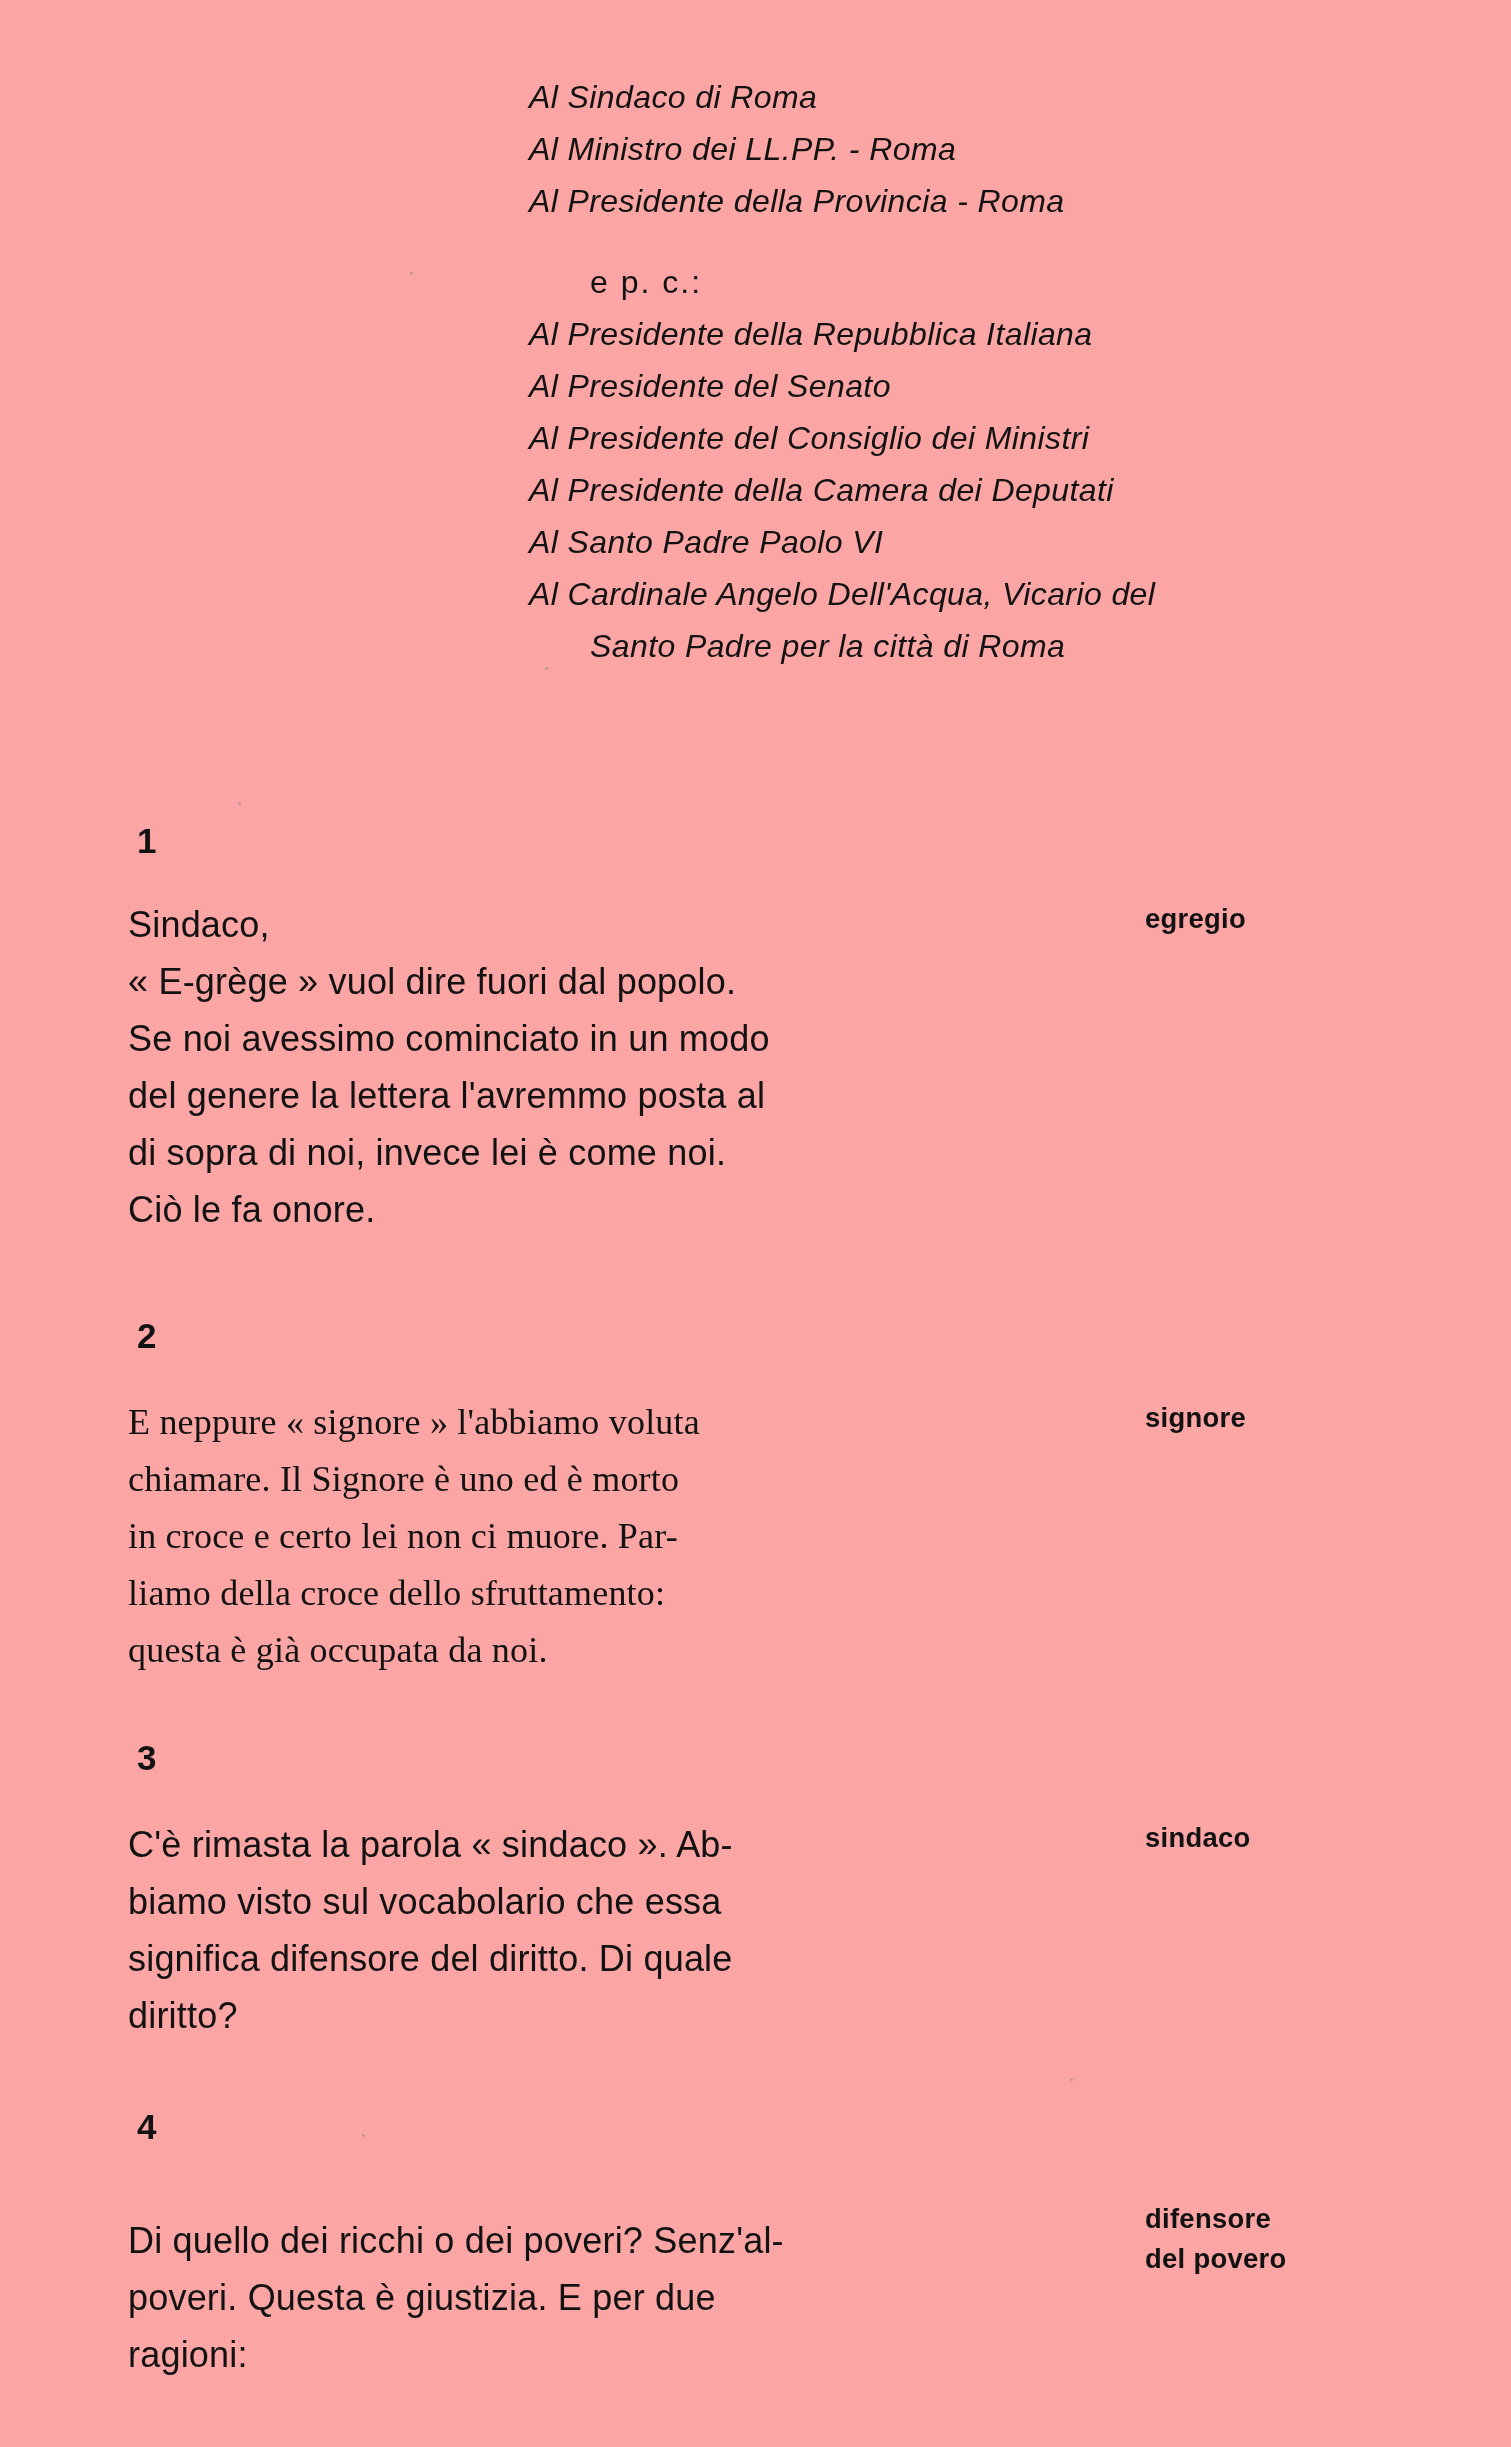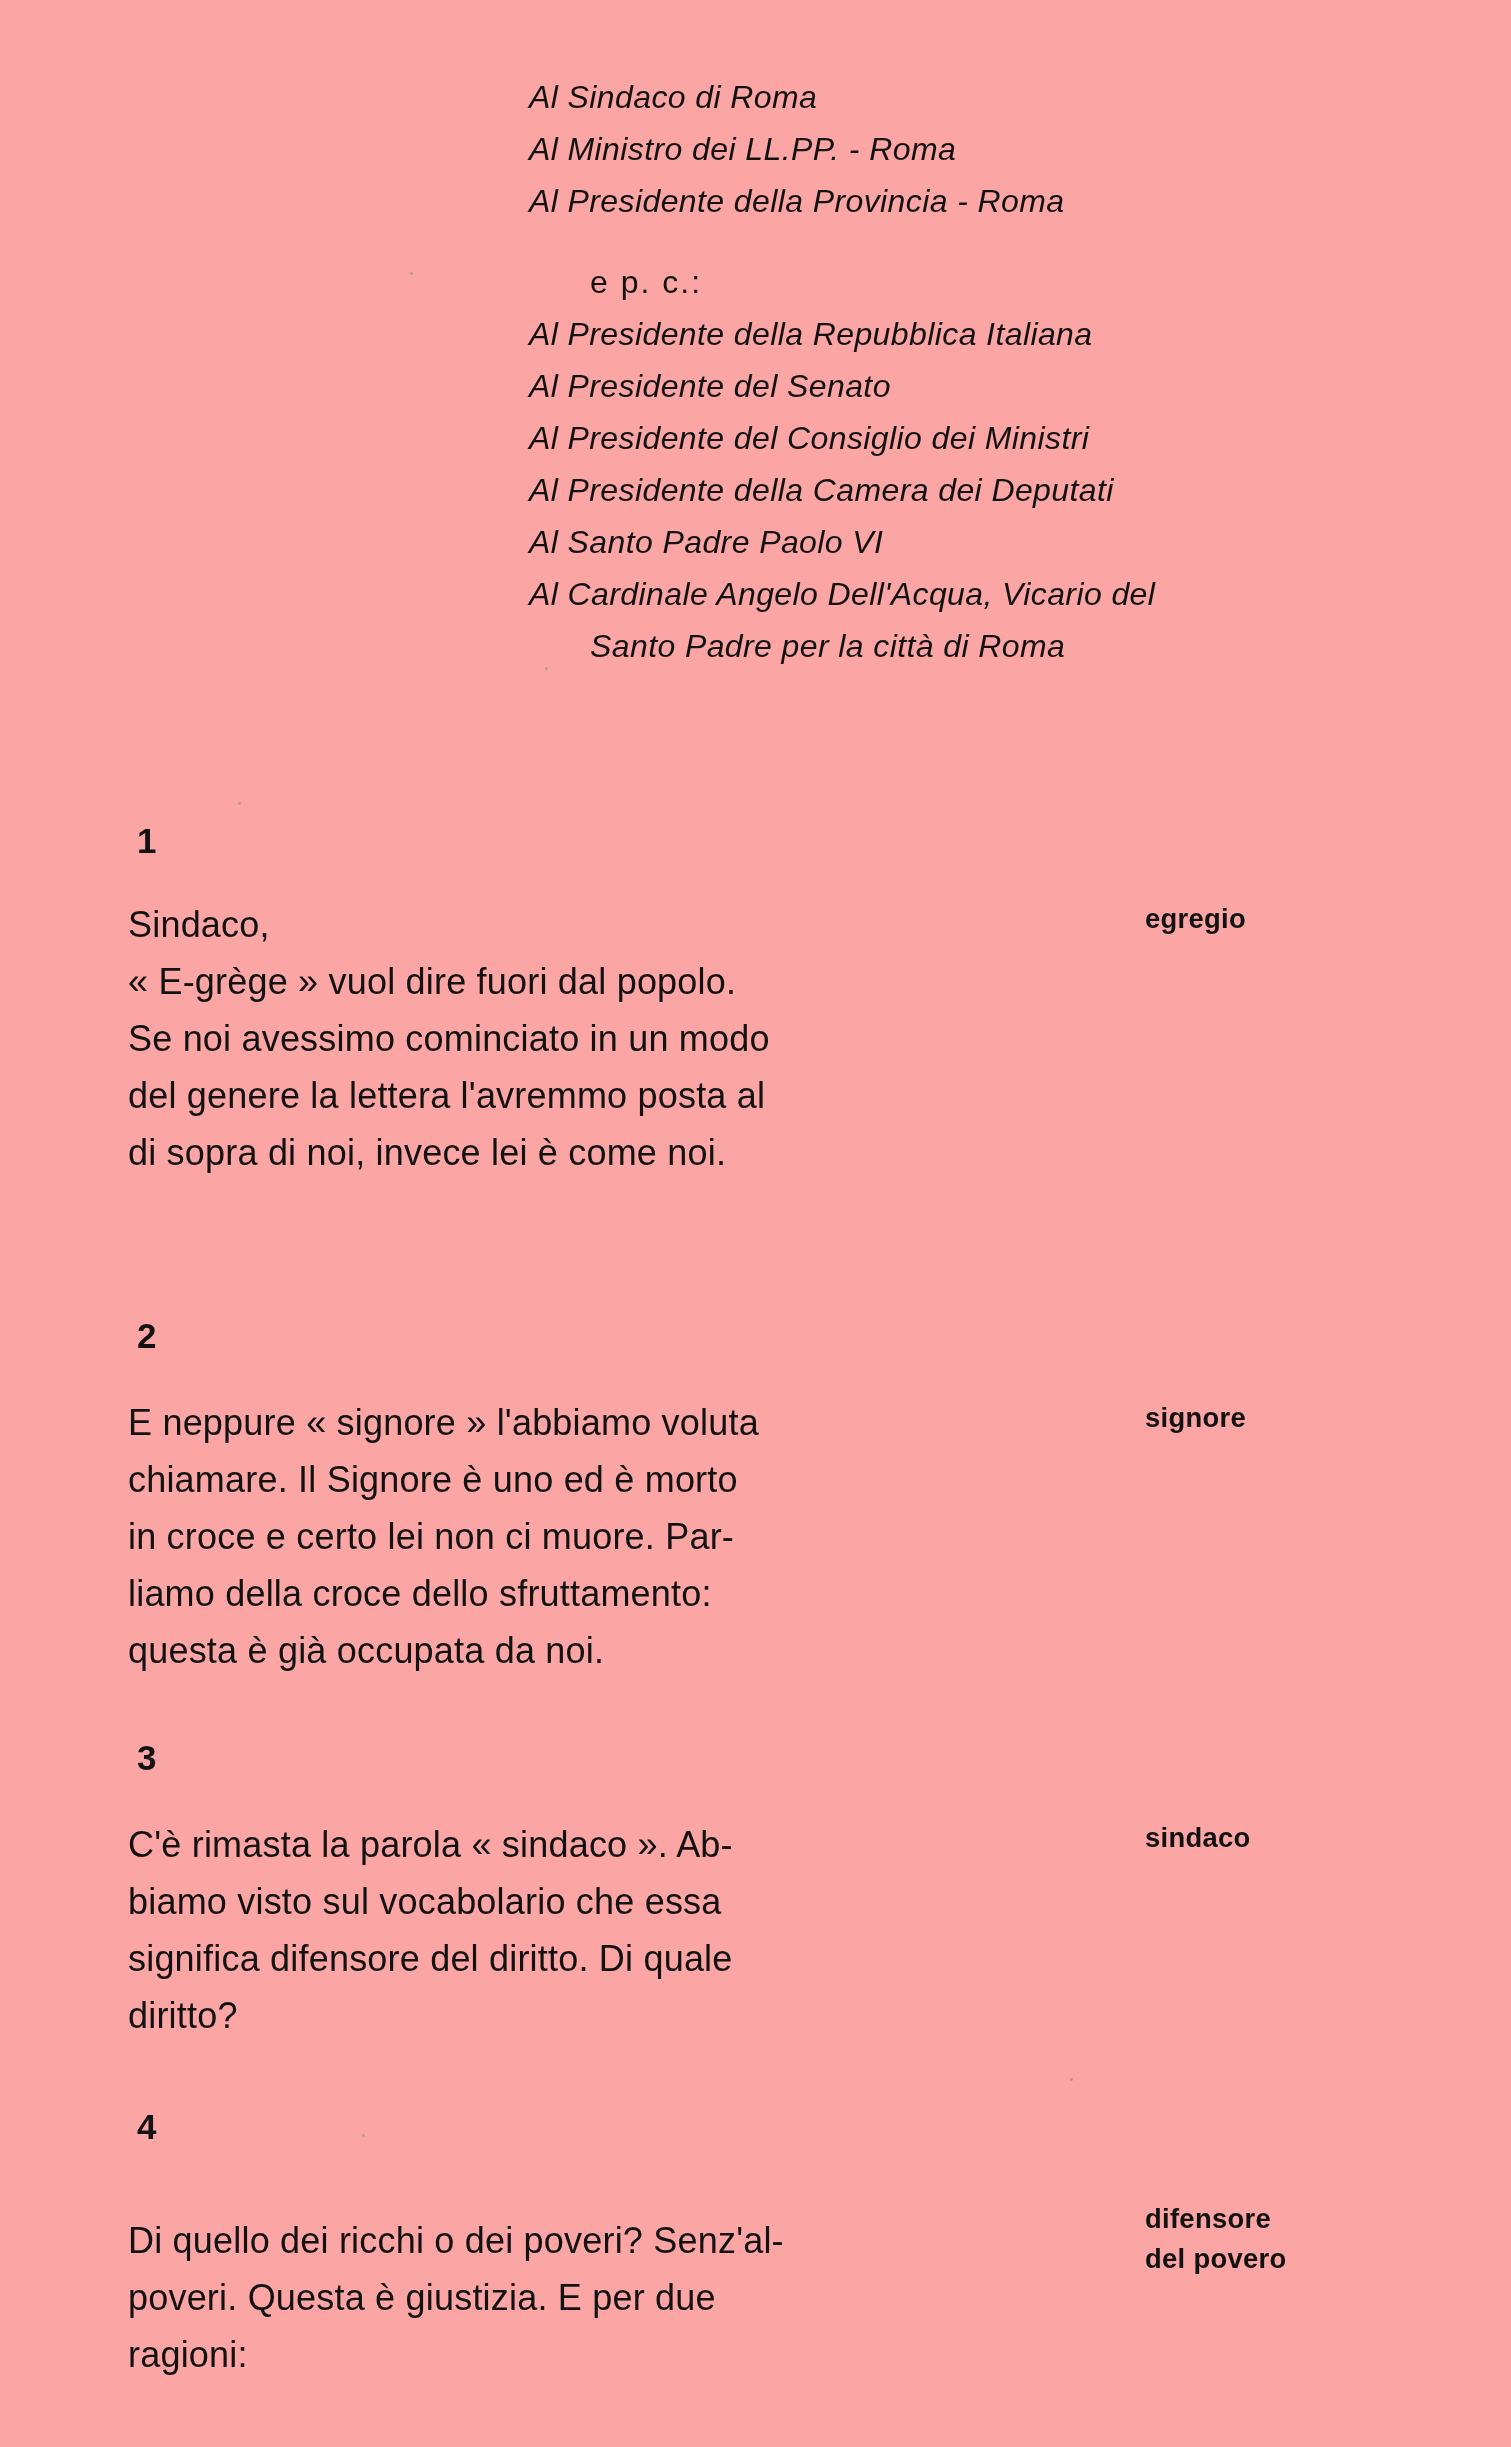--- a/index.html
+++ b/index.html
@@ -122,29 +122,30 @@
   </div>
 
   <div class="section" style="top:823px;">
     <div class="sec-num">1</div>
     <div class="sec-body" style="top:73px;">
       <span class="ln">Sindaco,</span>
       <span class="ln">« E-grège »  vuol  dire  fuori  dal  popolo.</span>
       <span class="ln">Se noi avessimo cominciato in un modo</span>
       <span class="ln">del genere la lettera l'avremmo posta al</span>
       <span class="ln">di sopra di noi, invece lei è come noi.</span>
+      <span class="ln">Ciò le fa onore.</span>
     </div>
     <div class="margin-note" style="top:76px;">
       <span class="mn-line">egregio</span>
     </div>
   </div>
 
   <div class="section" style="top:1318px;">
     <div class="sec-num">2</div>
-    <div class="sec-body" style="top:76px;">
+    <div class="sec-body" style="top:76px;font-family:Liberation Serif, serif;">
       <span class="ln">E  neppure  « signore »  l'abbiamo  voluta</span>
       <span class="ln">chiamare. Il Signore è uno ed è morto</span>
       <span class="ln">in croce e certo lei non ci muore. Par-</span>
       <span class="ln">liamo  della  croce  dello  sfruttamento:</span>
       <span class="ln">questa è già occupata da noi.</span>
     </div>
     <div class="margin-note" style="top:80px;">
       <span class="mn-line">signore</span>
     </div>
   </div>

